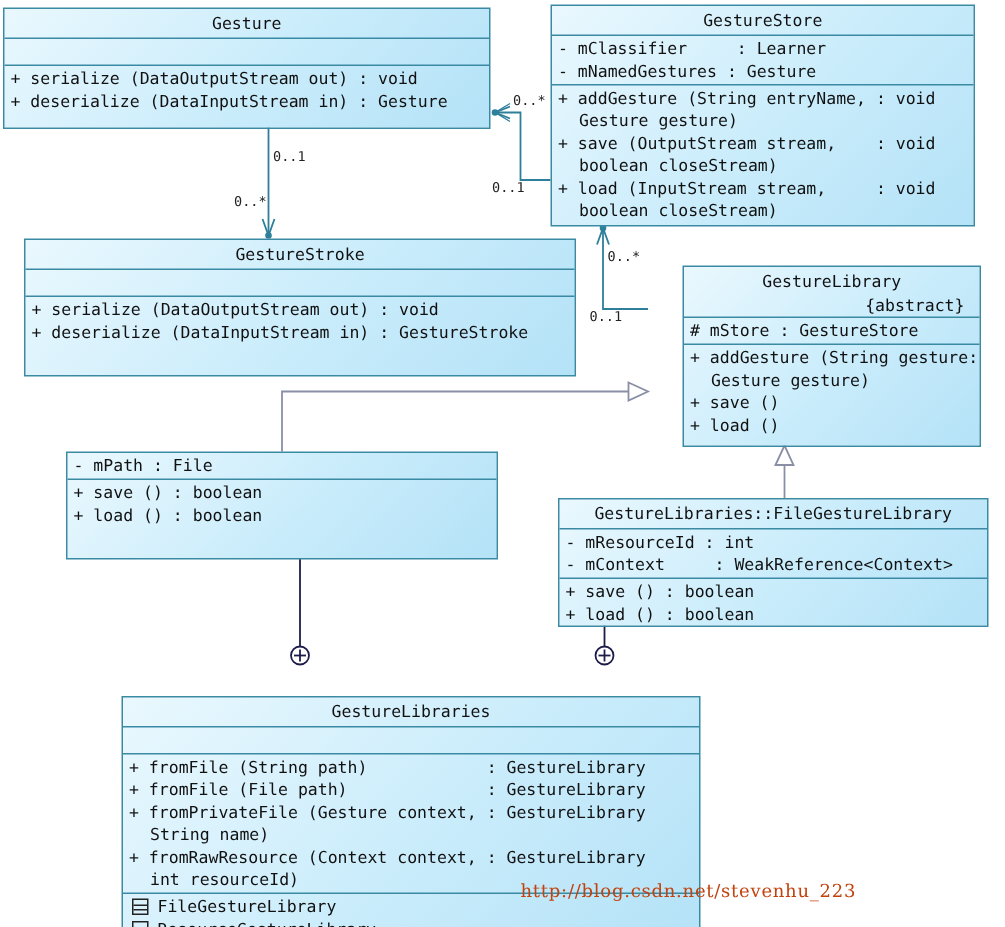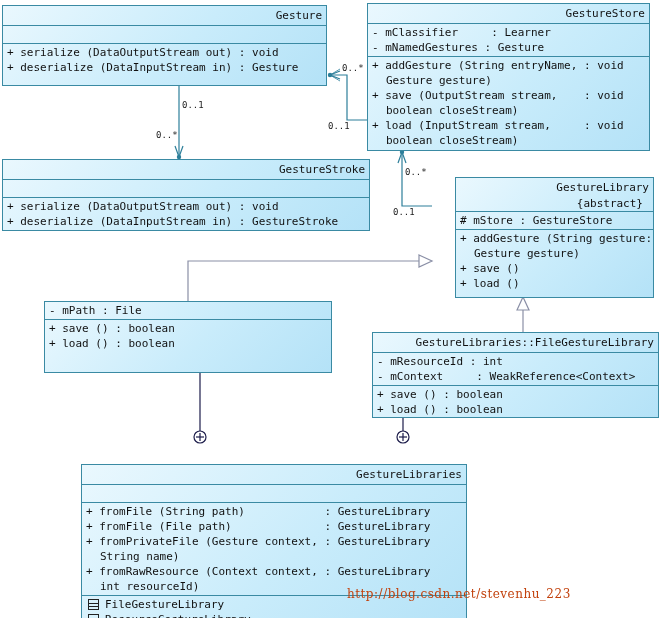--- a/index.html
+++ b/index.html
@@ -3,21 +3,21 @@
 <meta charset="utf-8">
 <style>
   html, body { margin: 0; padding: 0; background: #ffffff; }
   body { width: 670px; height: 618px; position: relative; overflow: hidden;
          font-family: "DejaVu Sans Mono", "Liberation Mono", monospace; }
   .cls { position: absolute; border: 1px solid #3a8aa3; box-sizing: border-box;
          background: linear-gradient(135deg, #eaf8fe 0%, #c9ecfb 55%, #b4e2f7 100%);
          color: #111; font-size: 11px; line-height: 15px; }
   .cls .sec { border-top: 1px solid #3a8aa3; padding: 1px 4px; }
   .cls .sec:first-child { border-top: none; }
-  .cls .name { text-align: right; padding: 2px 4px; }
+  .cls .name { text-align: center; padding: 2px 4px; }
   .cls .stereo { text-align: right; padding-right: 6px; }
   .cls .row { white-space: pre; overflow: hidden; }
   .cls .empty { height: 15px; }
   .op { display: flex; white-space: pre; }
   .op .sig { flex: 0 0 auto; }
   .op .ret { flex: 0 0 auto; }
   .cont { padding-left: 14px; white-space: pre; }
   .nested { display: flex; align-items: center; white-space: pre; }
   .nested-icon { width: 11px; height: 11px; border: 1px solid #222; box-sizing: border-box;
                  margin: 0 6px 0 2px; background:
@@ -104,21 +104,21 @@
   <div class="sec">
     <div class="op"><span class="sig">+ addGesture (String entryName, </span><span class="ret">: void</span></div>
     <div class="cont">Gesture gesture)</div>
     <div class="op"><span class="sig">+ save (OutputStream stream,    </span><span class="ret">: void</span></div>
     <div class="cont">boolean closeStream)</div>
     <div class="op"><span class="sig">+ load (InputStream stream,     </span><span class="ret">: void</span></div>
     <div class="cont">boolean closeStream)</div>
   </div>
 </div>
 
-<div class="cls" style="left:2px;top:159px;width:368px;height:72px;">
+<div class="cls" style="left:16px;top:159px;width:368px;height:92px;">
   <div class="sec name">GestureStroke</div>
   <div class="sec">
       <div class="empty"></div>
     </div>
   <div class="sec">
     <div class="op"><span class="sig">+ serialize (DataOutputStream out)</span><span class="ret"> : void</span></div>
     <div class="op"><span class="sig">+ deserialize (DataInputStream in)</span><span class="ret"> : GestureStroke</span></div>
   </div>
 </div>
 

